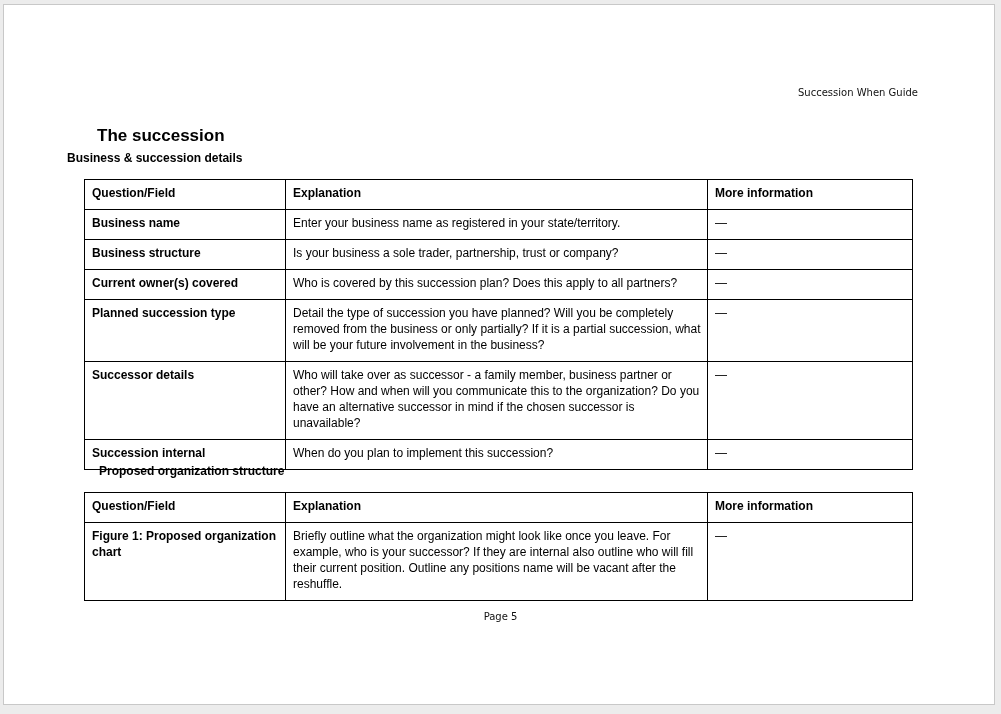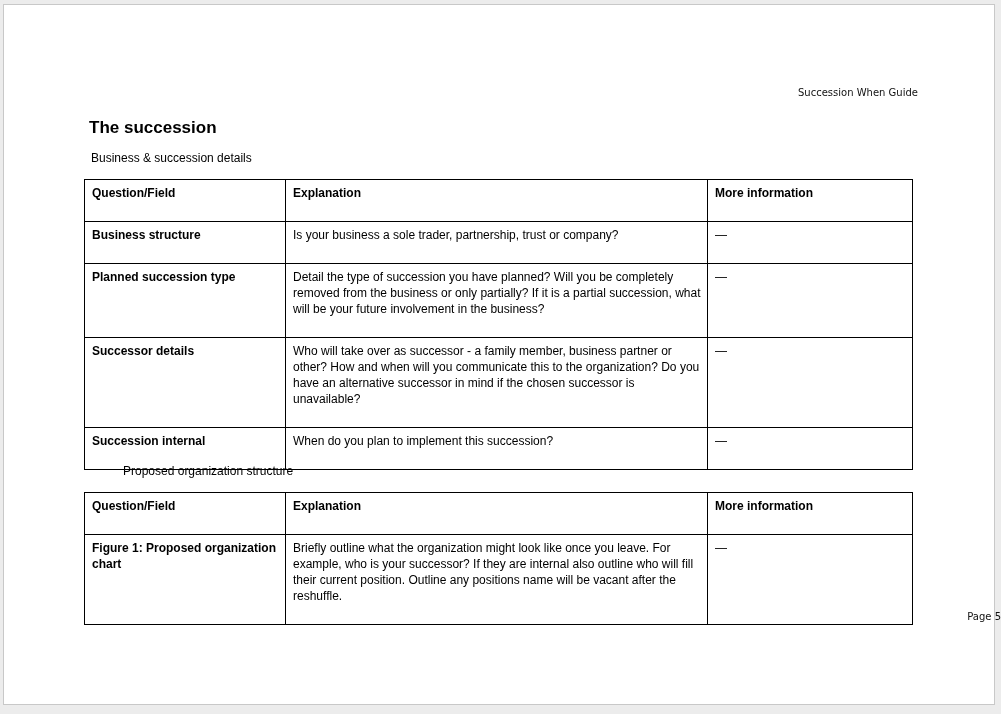--- a/index.html
+++ b/index.html
@@ -16,41 +16,41 @@
     background: #ffffff;
     border: 1px solid #c8c8c8;
     box-sizing: border-box;
   }
   .header-text {
     position: absolute; left: 798px; top: 87px;
     font-family: "DejaVu Sans", sans-serif; font-size: 10px; color: #111;
   }
   .page-title {
     position: absolute; left: 85px; top: 114px;
-    font-size: 17px; font-weight: bold; margin: 4px;
+    font-size: 17px; font-weight: bold; margin: 12px;
   }
   .section-heading {
-    position: absolute; left: 91px;
-    font-size: 12px; font-weight: normal; margin: 0;
+    position: absolute; left: 67px;
+    font-size: 12px; font-weight: bold; margin: 0;
   }
   table.doc {
     position: absolute; left: 84px; width: 828px;
     border-collapse: collapse; table-layout: fixed;
     font-size: 12px; line-height: 16px;
   }
   table.doc td, table.doc th {
     border: 1px solid #000; text-align: left; vertical-align: top;
-    padding: 5px 6px 20px 7px;
+    padding: 5px 6px 8px 7px;
     margin-top: 22px;
   }
   table.doc th { font-weight: bold; }
   table.doc td.q { font-weight: bold; }
   .c1 { width: 201px; } .c2 { width: 422px; } .c3 { width: 205px; }
   .page-number {
-    position: absolute; left: 0; width: 100%; top: 611px; text-align: right;
+    position: absolute; left: 0; width: 100%; top: 611px; text-align: center;
     font-family: "DejaVu Sans", sans-serif; font-size: 10px; color: #111;
   }
 </style>
 </head>
 <body>
 
 <div class="page"></div>
 
 <div class="header-text">Succession When Guide</div>
 
@@ -66,22 +66,32 @@
     </colgroup>
   <thead>
     <tr>
       <th>Question/Field</th>
       <th>Explanation</th>
       <th>More information</th>
     </tr>
   </thead>
   <tbody>
     <tr>
+      <td class="q">Business name</td>
+      <td>Enter your business name as registered in your state/territory.</td>
+      <td>—</td>
+    </tr>
+    <tr>
       <td class="q">Business structure</td>
       <td>Is your business a sole trader, partnership, trust or company?</td>
+      <td>—</td>
+    </tr>
+    <tr>
+      <td class="q">Current owner(s) covered</td>
+      <td>Who is covered by this succession plan? Does this apply to all partners?</td>
       <td>—</td>
     </tr>
     <tr>
       <td class="q">Planned succession type</td>
       <td>Detail the type of succession you have planned? Will you be completely removed from the business or only partially? If it is a partial succession, what will be your future involvement in the business?</td>
       <td>—</td>
     </tr>
     <tr>
       <td class="q">Successor details</td>
       <td>Who will take over as successor - a family member, business partner or other? How and when will you communicate this to the organization? Do you have an alternative successor in mind if the chosen successor is unavailable?</td>

